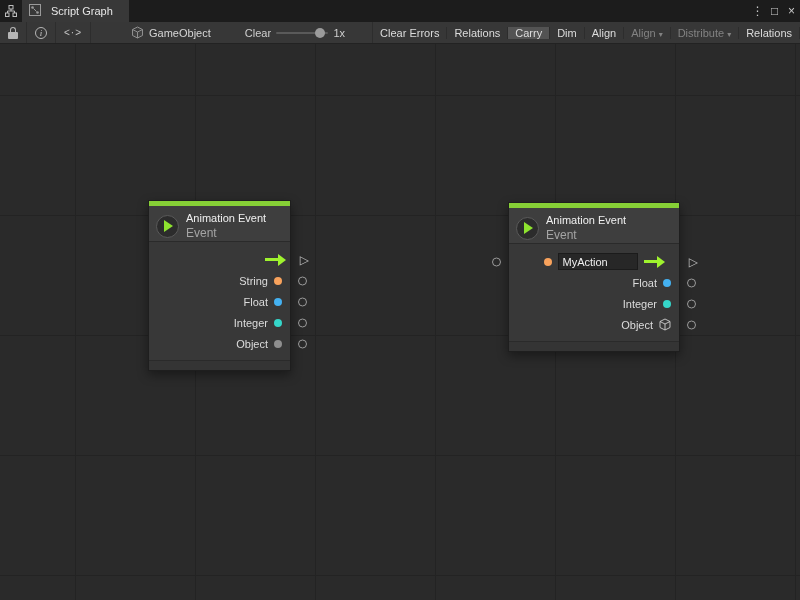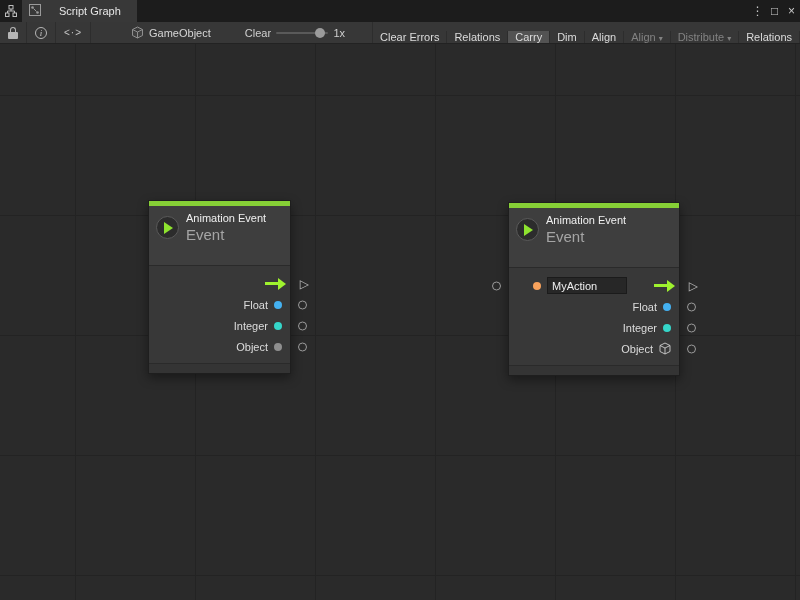--- a/index.html
+++ b/index.html
@@ -3,65 +3,65 @@
 <meta charset="utf-8">
 <style>
   *{margin:0;padding:0;box-sizing:border-box}
   html,body{width:800px;height:600px;overflow:hidden}
   body{font-family:"Liberation Sans",sans-serif;font-size:11px;color:#ddd;background:#2a2a2a}
   .window{width:800px;height:600px;display:flex;flex-direction:column;position:relative}
 
   
   .titlebar{height:22px;background:#1c1c1c;display:flex;align-items:stretch;flex:0 0 auto}
   .app-icon{width:22px;display:flex;align-items:center;justify-content:center}
-  .tab{background:#383838;display:flex;align-items:center;gap:18px;padding:0 16px 0 7px;color:#e6e6e6;cursor:pointer}
+  .tab{background:#383838;display:flex;align-items:center;gap:10px;padding:0 16px 0 7px;color:#e6e6e6;cursor:pointer}
   .titlebar-spacer{flex:1}
   .tb-ctrl{width:17px;display:flex;align-items:center;justify-content:center;color:#c9c9c9;font-size:12px;cursor:pointer}
 
   
   .toolbar{height:22px;background:#373737;border-bottom:1px solid #222;display:flex;align-items:stretch;flex:0 0 auto;overflow:hidden;white-space:nowrap}
   .tcell{display:flex;align-items:center;justify-content:center;border-right:1px solid #2d2d2d;padding:0 7px;color:#dadada}
   .tcell.icon-only{padding:0 8px}
   .lock{position:relative;width:10px;height:12px}
   .lock-body{position:absolute;bottom:0;left:0;width:10px;height:7px;background:#b5b5b5;border-radius:1px}
   .lock-shackle{position:absolute;top:0;left:2px;width:6px;height:6px;border:1.5px solid #b5b5b5;border-bottom:none;border-radius:3px 3px 0 0}
   .info-circle{width:12px;height:12px;border-radius:50%;border:1px solid #b5b5b5;color:#c9c9c9;font-size:9px;display:flex;align-items:center;justify-content:center;font-style:italic;font-family:"Liberation Serif",serif}
   .code-glyph{color:#c5c5c5;font-size:10px;letter-spacing:1px}
   .go-group{display:flex;align-items:center;gap:5px;margin-left:40px;color:#d6d6d6}
   .zoom-label{margin-left:34px;color:#cfcfcf;display:flex;align-items:center}
   .slider{position:relative;width:88px;height:22px;margin:0 5px;display:flex;align-items:center;cursor:pointer}
   .slider-track{width:100%;height:2px;background:#5a5a5a;border-radius:1px}
   .slider-thumb{position:absolute;right:3px;top:6px;width:10px;height:10px;border-radius:50%;background:#9b9b9b}
   .zoom-val{color:#cfcfcf;display:flex;align-items:center;margin-right:19px}
-  .btn-group{display:flex;align-items:flex-end;margin-left:8px;border-left:1px solid #2d2d2d}
+  .btn-group{display:flex;align-items:center;margin-left:8px;border-left:1px solid #2d2d2d}
   .tbtn{display:flex;align-items:center;gap:3px;padding:0 7px;border-right:1px solid #2d2d2d;color:#dcdcdc;cursor:pointer}
   .tbtn.active{background:#535353}
   .tbtn.disabled{color:#828282;cursor:default}
   .caret::after{content:"▾";font-size:8px}
 
   
   .canvas{position:relative;flex:1;background-color:#2a2a2a;
     background-image:
       linear-gradient(#232323 1px, transparent 1px),
       linear-gradient(90deg,#232323 1px, transparent 1px);
     background-size:120px 120px;
     background-position:75px 51px;
   }
 
   
   .node{position:absolute;background:#383838;border:1px solid #1e1e1e;box-shadow:0 4px 10px rgba(0,0,0,.4);cursor:move}
   .node-stripe{height:5px;background:#86cf36}
-  .node-header{display:flex;align-items:center;gap:7px;padding:6px 8px 22px 7px;background:#3e3e3e;border-bottom:1px solid #2a2a2a}
+  .node-header{display:flex;align-items:center;gap:7px;padding:6px 8px 1px 7px;background:#3e3e3e;border-bottom:1px solid #2a2a2a}
   .node-icon{width:23px;height:23px;border-radius:50%;background:#2c2c2c;border:1px solid #5a5a5a;display:flex;align-items:center;justify-content:center;flex:0 0 auto}
   .play-tri{width:0;height:0;border-left:9px solid #8ee32f;border-top:6px solid transparent;border-bottom:6px solid transparent;margin-left:2px}
   .node-title{font-size:11px;color:#f0f0f0}
-  .node-subtitle{font-size:15px;color:#a5a5a5;margin-top:2px}
+  .node-subtitle{font-size:12px;color:#a5a5a5;margin-top:2px}
   .node-body{padding:7px 0 6px 0;background:#383838}
   .prow{position:relative;height:21px;display:flex;align-items:center;justify-content:flex-end;gap:6px;padding-right:8px}
-  .prow.split{justify-content:space-between;padding-left:24px}
+  .prow.split{justify-content:center;padding-left:24px}
   .row-left{display:flex;align-items:center;gap:6px}
   .row-right{display:flex;align-items:center}
   .plabel{color:#dcdcdc}
   .dot{width:8px;height:8px;border-radius:50%;flex:0 0 auto}
   .dot.string{background:#f8a25c}
   .dot.float{background:#44b1f1}
   .dot.integer{background:#35d6c9}
   .dot.object{background:#8f8f8f}
   .flow-arrow{position:relative;width:14px;height:3px;background:#9ff32e;margin-right:3px}
   .flow-arrow::after{content:"";position:absolute;right:-7px;top:-4.5px;border-left:8px solid #9ff32e;border-top:6px solid transparent;border-bottom:6px solid transparent}
@@ -177,20 +177,25 @@
           <div class="node-title">Animation Event</div>
           <div class="node-subtitle">Event</div>
         </div>
       </div>
       <div class="node-body">
         <div class="prow">
           <span class="flow-arrow"></span>
           <span class="port tri">▷</span>
         </div>
         <div class="prow">
+          <span class="plabel">String</span>
+          <span class="dot string"></span>
+          <span class="port circ right"></span>
+        </div>
+        <div class="prow">
           <span class="plabel">Float</span>
           <span class="dot float"></span>
           <span class="port circ right"></span>
         </div>
         <div class="prow">
           <span class="plabel">Integer</span>
           <span class="dot integer"></span>
           <span class="port circ right"></span>
         </div>
         <div class="prow">

